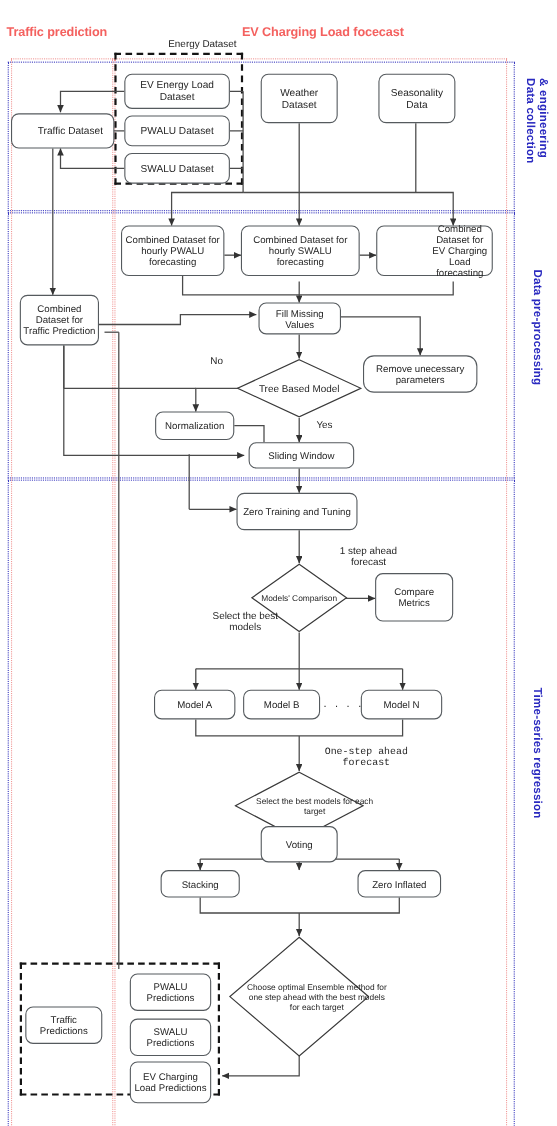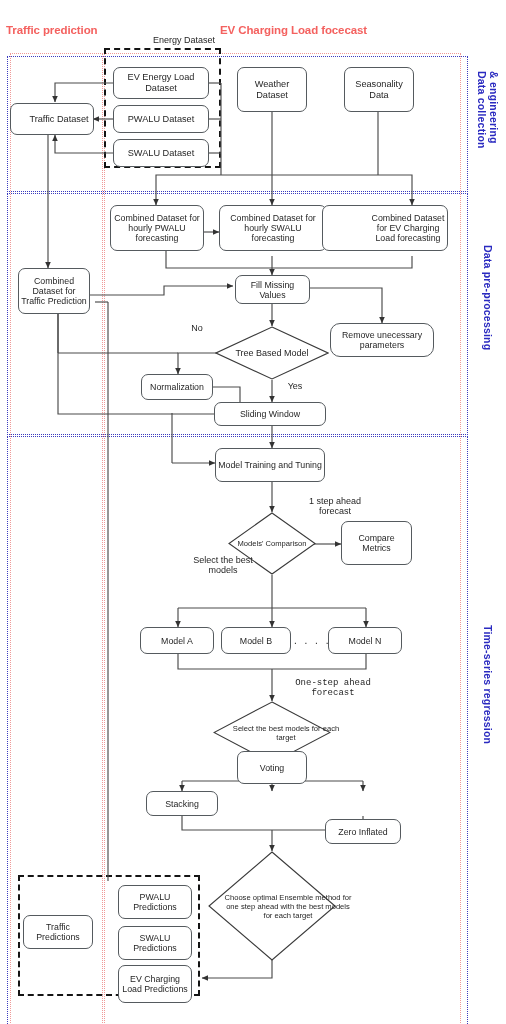--- a/index.html
+++ b/index.html
@@ -143,54 +143,54 @@
       <path d="M272,793 L272,807" stroke="none"></path>
       <path d="M272,807 L272,828" marker-end="url(#ah)"></path>
 
       <path d="M272,937 L272,955 L202,955" marker-end="url(#ah)"></path>
 
       <path d="M108,279 L108,858"></path>
       <path d="M108,279 L95,279"></path>
     </g>
   </svg>
 
-  <div class="node" style="left:10px;top:80px;width:84px;height:32px;padding-left:16px;">Traffic Dataset</div>
+  <div class="node" style="left:10px;top:80px;width:94px;height:32px;padding-left:16px;">Traffic Dataset</div>
 
   <div class="node" style="left:113px;top:44px;width:96px;height:32px;">EV Energy Load Dataset</div>
   <div class="node" style="left:113px;top:82px;width:96px;height:28px;">PWALU Dataset</div>
   <div class="node" style="left:113px;top:116px;width:96px;height:28px;">SWALU Dataset</div>
 
   <div class="node" style="left:237px;top:44px;width:70px;height:45px;">Weather Dataset</div>
   <div class="node" style="left:344px;top:44px;width:70px;height:45px;">Seasonality Data</div>
 
   <div class="node small" style="left:110px;top:182px;width:94px;height:46px;">Combined Dataset for hourly PWALU forecasting</div>
   <div class="node small" style="left:219px;top:182px;width:108px;height:46px;">Combined Dataset for hourly SWALU forecasting</div>
-  <div class="node small" style="left:322px;top:182px;width:126px;height:46px;padding-left:48px;">Combined Dataset for EV Charging Load forecasting</div>
+  <div class="node small" style="left:342px;top:182px;width:106px;height:46px;padding-left:48px;">Combined Dataset for EV Charging Load forecasting</div>
 
   <div class="node small" style="left:18px;top:245px;width:72px;height:46px;">Combined Dataset for Traffic Prediction</div>
 
   <div class="node small" style="left:235px;top:252px;width:75px;height:29px;">Fill Missing Values</div>
 
   <div class="node small" style="left:330px;top:300px;width:104px;height:34px;border-radius:10px;">Remove unecessary parameters</div>
 
   <div class="dia" style="left:215px;top:303px;width:114px;height:54px;">
     <svg class="shape" viewBox="0 0 114 54" preserveAspectRatio="none">
       <polygon points="57,1 113,27 57,53 1,27" fill="#fff" stroke="#3a3a3a" stroke-width="1.1"></polygon>
     </svg>
     <div class="txt">Tree Based Model</div>
   </div>
 
   <div class="elabel" style="left:185px;top:300px;width:24px;">No</div>
   <div class="elabel" style="left:283px;top:358px;width:24px;">Yes</div>
 
   <div class="node small" style="left:141px;top:351px;width:72px;height:26px;">Normalization</div>
 
-  <div class="node small" style="left:214px;top:379px;width:112px;height:24px;">Sliding Window</div>
-
-  <div class="node small" style="left:215px;top:425px;width:110px;height:34px;">Model Training and Tuning</div>
+  <div class="node small" style="left:226px;top:379px;width:96px;height:24px;">Sliding Window</div>
+
+  <div class="node small" style="left:215px;top:425px;width:110px;height:34px;">Zero Training and Tuning</div>
 
   <div class="dia" style="left:228px;top:489px;width:88px;height:63px;">
     <svg class="shape" viewBox="0 0 88 63" preserveAspectRatio="none">
       <polygon points="44,1 87,31.5 44,62 1,31.5" fill="#fff" stroke="#3a3a3a" stroke-width="1.1"></polygon>
     </svg>
     <div class="txt tiny">Models' Comparison</div>
   </div>
 
   <div class="elabel wrap" style="left:296px;top:473px;width:78px;">1 step ahead forecast</div>
 
@@ -207,21 +207,21 @@
 
   <div class="dia" style="left:213px;top:678px;width:118px;height:63px;">
     <svg class="shape" viewBox="0 0 118 63" preserveAspectRatio="none">
       <polygon points="59,1 117,31.5 59,62 1,31.5" fill="#fff" stroke="#3a3a3a" stroke-width="1.1"></polygon>
     </svg>
     <div class="txt tiny" style="padding:0 14px;">Select the best models for each target</div>
   </div>
 
   <div class="node small" style="left:146px;top:768px;width:72px;height:25px;">Stacking</div>
   <div class="node small" style="left:237px;top:728px;width:70px;height:33px;">Voting</div>
-  <div class="node small" style="left:325px;top:796px;width:76px;height:25px;">Zero Inflated</div>
+  <div class="node small" style="left:325px;top:768px;width:76px;height:25px;">Zero Inflated</div>
 
   <div class="dia" style="left:208px;top:828px;width:128px;height:110px;">
     <svg class="shape" viewBox="0 0 128 110" preserveAspectRatio="none">
       <polygon points="64,1 127,55 64,109 1,55" fill="#fff" stroke="#3a3a3a" stroke-width="1.1"></polygon>
     </svg>
     <div class="txt tiny" style="padding:0 16px;">Choose optimal Ensemble method for one step ahead with the best models for each target</div>
   </div>
 
   <div class="node small" style="left:23px;top:892px;width:70px;height:34px;">Traffic Predictions</div>
   <div class="node small" style="left:118px;top:862px;width:74px;height:34px;">PWALU Predictions</div>

